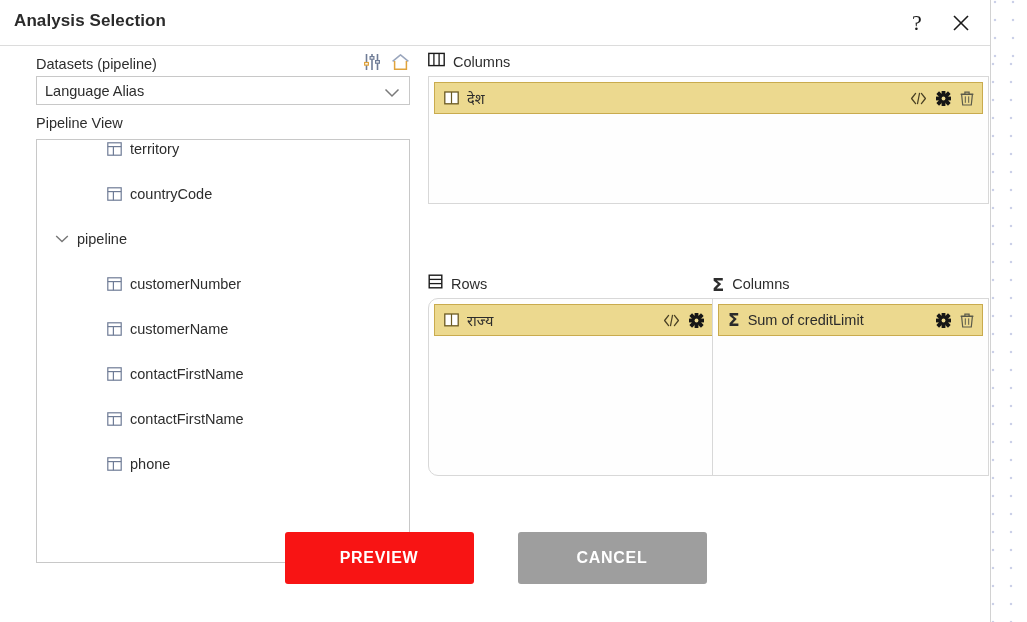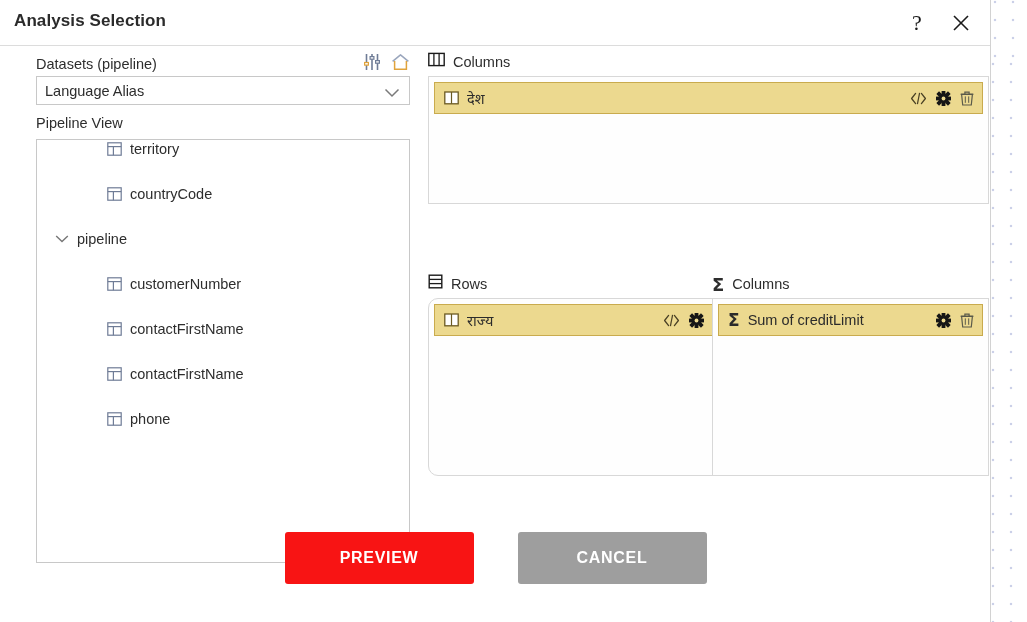--- a/index.html
+++ b/index.html
@@ -318,20 +318,30 @@
               <span class="tree-label">customerNumber</span>
             </div>
             <div class="tree-node level-field">
               <span class="tree-field-icon">
                 <svg width="15" height="14" viewBox="0 0 15 14">
                   <rect x="0.8" y="0.8" width="13.4" height="12.4" fill="#ffffff" stroke="#6f7c96" stroke-width="1.2"></rect>
                   <line x1="0.8" y1="4.6" x2="14.2" y2="4.6" stroke="#6f7c96" stroke-width="1.2"></line>
                   <line x1="6.4" y1="4.6" x2="6.4" y2="13.2" stroke="#6f7c96" stroke-width="1.2"></line>
                 </svg>
               </span>
+              <span class="tree-label">customerName</span>
+            </div>
+            <div class="tree-node level-field">
+              <span class="tree-field-icon">
+                <svg width="15" height="14" viewBox="0 0 15 14">
+                  <rect x="0.8" y="0.8" width="13.4" height="12.4" fill="#ffffff" stroke="#6f7c96" stroke-width="1.2"></rect>
+                  <line x1="0.8" y1="4.6" x2="14.2" y2="4.6" stroke="#6f7c96" stroke-width="1.2"></line>
+                  <line x1="6.4" y1="4.6" x2="6.4" y2="13.2" stroke="#6f7c96" stroke-width="1.2"></line>
+                </svg>
+              </span>
               <span class="tree-label">contactFirstName</span>
             </div>
             <div class="tree-node level-field">
               <span class="tree-field-icon">
                 <svg width="15" height="14" viewBox="0 0 15 14">
                   <rect x="0.8" y="0.8" width="13.4" height="12.4" fill="#ffffff" stroke="#6f7c96" stroke-width="1.2"></rect>
                   <line x1="0.8" y1="4.6" x2="14.2" y2="4.6" stroke="#6f7c96" stroke-width="1.2"></line>
                   <line x1="6.4" y1="4.6" x2="6.4" y2="13.2" stroke="#6f7c96" stroke-width="1.2"></line>
                 </svg>
               </span>

